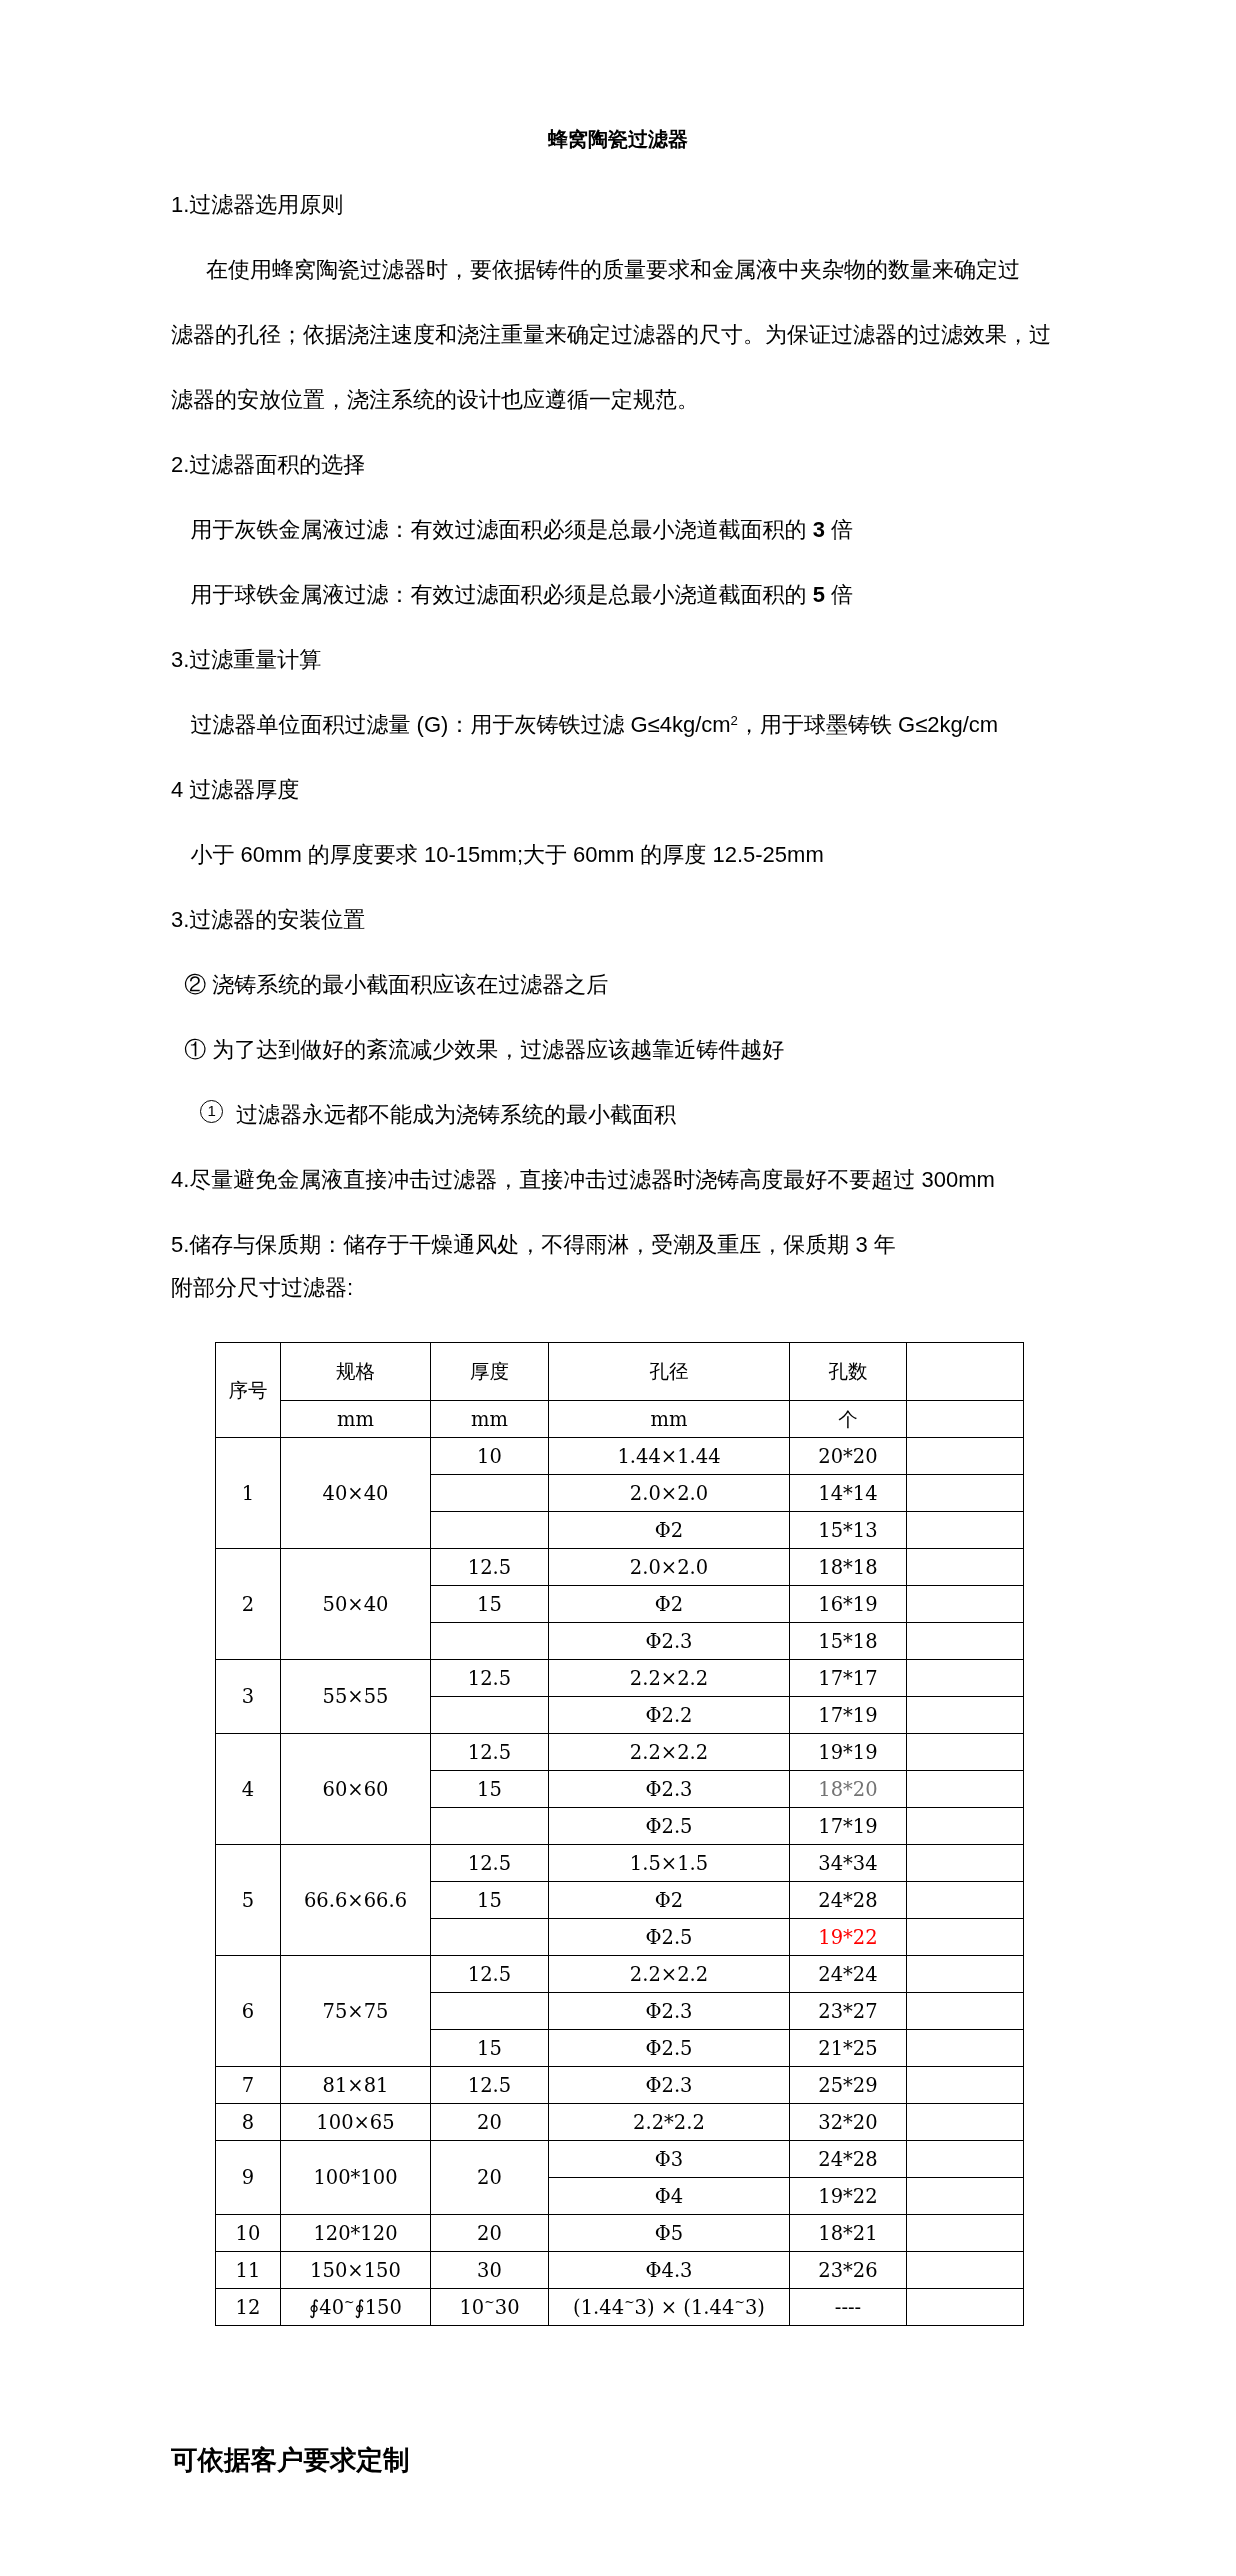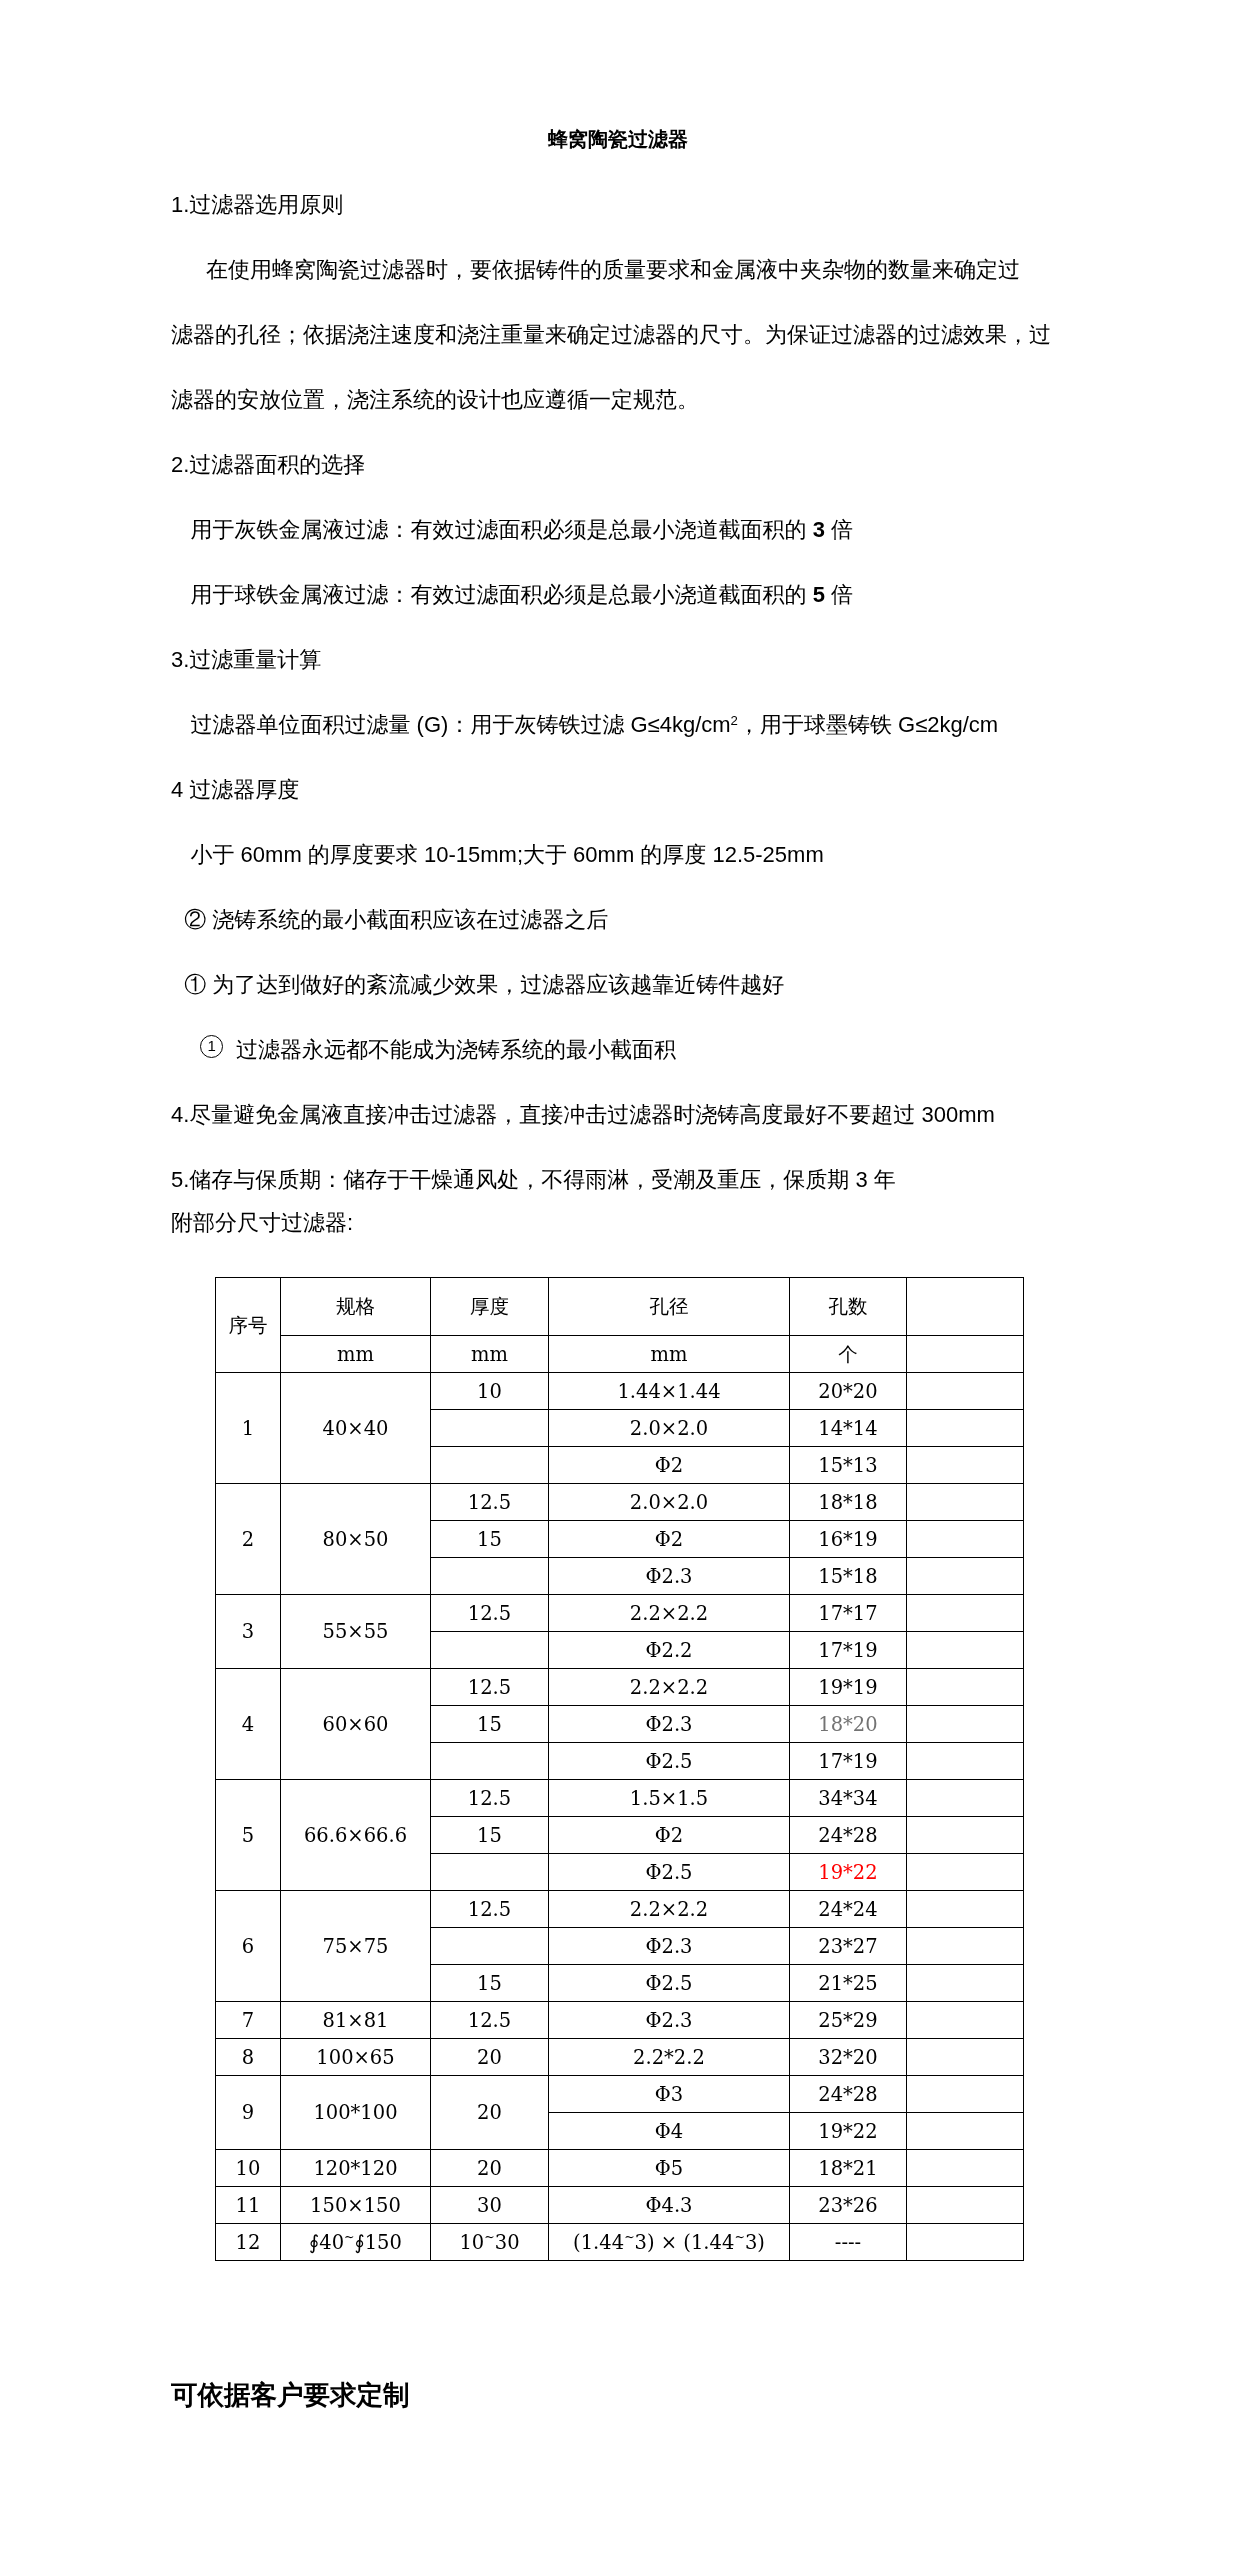--- a/index.html
+++ b/index.html
@@ -40,20 +40,21 @@
         <div class="line" style="padding-left: 35px;"><span>在使用蜂窝陶瓷过滤器时，要依据铸件的质量要求和金属液中夹杂物的数量来确定过</span></div>
         <div class="line"><span>滤器的孔径；依据浇注速度和浇注重量来确定过滤器的尺寸。为保证过滤器的过滤效果，过</span></div>
         <div class="line"><span>滤器的安放位置，浇注系统的设计也应遵循一定规范。</span></div>
         <div class="line"><span>2.过滤器面积的选择</span></div>
         <div class="line" style="padding-left: 19.5px;"><span>用于灰铁金属液过滤：有效过滤面积必须是总最小浇道截面积的 </span><span class="b">3</span><span> 倍</span></div>
         <div class="line" style="padding-left: 19.5px;"><span>用于球铁金属液过滤：有效过滤面积必须是总最小浇道截面积的 </span><span class="b">5</span><span> 倍</span></div>
         <div class="line"><span>3.过滤重量计算</span></div>
         <div class="line" style="padding-left: 19.5px;"><span>过滤器单位面积过滤量 (G)：用于灰铸铁过滤 G≤4kg/cm</span><sup class="sp">2</sup><span>，用于球墨铸铁 G≤2kg/cm</span></div>
         <div class="line"><span>4 过滤器厚度</span></div>
         <div class="line" style="padding-left: 19.5px;"><span>小于 60mm 的厚度要求 10-15mm;大于 60mm 的厚度 12.5-25mm</span></div>
+        <div class="line"><span>3.过滤器的安装位置</span></div>
         <div class="line" style="padding-left: 13.2px;"><span>② 浇铸系统的最小截面积应该在过滤器之后</span></div>
         <div class="line" style="padding-left: 13.2px;"><span>① 为了达到做好的紊流减少效果，过滤器应该越靠近铸件越好</span></div>
         <div class="line" style="padding-left: 29px;"><span class="circ">1</span><span>过滤器永远都不能成为浇铸系统的最小截面积</span></div>
         <div class="line"><span>4.尽量避免金属液直接冲击过滤器，直接冲击过滤器时浇铸高度最好不要超过 300mm</span></div>
         <div class="line"><span>5.储存与保质期：储存于干燥通风处，不得雨淋，受潮及重压，保质期 3 年</span></div>
         <div class="line tighter"><span>附部分尺寸过滤器:</span></div>
       </div>
 
     <table class="spec">
       <colgroup>
@@ -97,21 +98,21 @@
             <td></td>
           </tr>
           <tr>
             <td></td>
             <td>Φ2</td>
             <td>15*13</td>
             <td></td>
           </tr>
           <tr>
             <td rowspan="3">2</td>
-            <td rowspan="3">80×50</td>
+            <td rowspan="3">50×40</td>
             <td>12.5</td>
             <td>2.0×2.0</td>
             <td>18*18</td>
             <td></td>
           </tr>
           <tr>
             <td>15</td>
             <td>Φ2</td>
             <td>16*19</td>
             <td></td>

